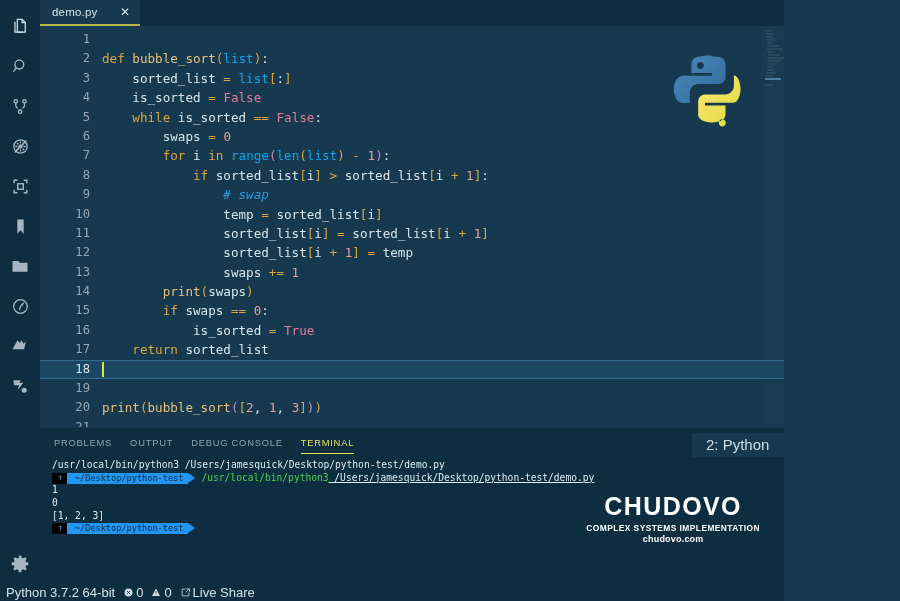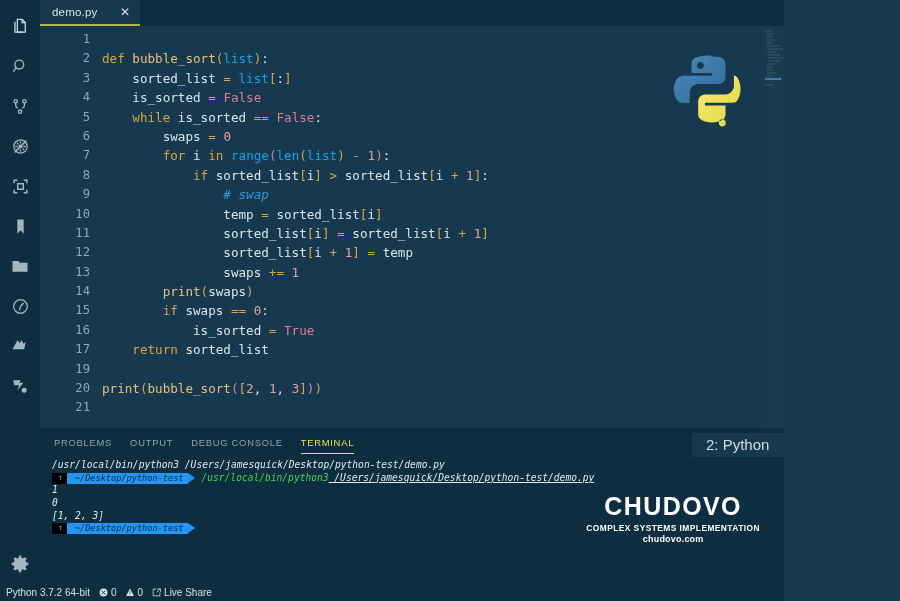--- a/index.html
+++ b/index.html
@@ -187,21 +187,20 @@
   }
   .term {
     flex: 1 1 auto;
     padding: 5px 0 0 12px;
     font-family: "DejaVu Sans Mono", "Liberation Mono", monospace;
     font-size: 9.6px;
     line-height: 12.7px;
     color: #dbe7ee;
     overflow: hidden;
     white-space: nowrap;
-    font-style: italic;
   }
   .t-line { height: 12.7px; display: flex; align-items: center; white-space: pre; }
   .t-plain { color: #dfeaf1; }
   .t-green { color: #4fd14f; }
   .t-uline { color: #dfeaf1; text-decoration: underline; }
 
   
   .pl { display: inline-flex; align-items: stretch; height: 11px; }
   .pl-key {
     background: #000; color: #4fa7ff;
@@ -258,21 +257,21 @@
   }
 
   
   .statusbar {
     height: 17px;
     flex: 0 0 17px;
     background: #0d2e41;
     display: flex;
     align-items: center;
     color: #d3e0e8;
-    font-size: 10px;
+    font-size: 13px;
     padding: 0 6px;
   }
   .sb-left { display: flex; align-items: center; gap: 9px; }
   .sb-right { margin-left: auto; display: flex; align-items: flex-start; gap: 16px; padding-right: 6px; margin-top: 36px;}
   .sb-item { display: flex; align-items: center; gap: 3px; }
   .sb-item svg { display:block; }
 </style>
 </head>
 <body>
 
@@ -432,20 +431,21 @@
             <div class="code-line"><div class="ln">8</div><div class="src"><span class="punc">            </span><span class="kw">if</span><span class="punc"> </span><span class="id">sorted_list</span><span class="prn">[</span><span class="id">i</span><span class="prn">]</span><span class="punc"> </span><span class="op">&gt;</span><span class="punc"> </span><span class="id">sorted_list</span><span class="prn">[</span><span class="id">i</span><span class="punc"> </span><span class="op">+</span><span class="punc"> </span><span class="num">1</span><span class="prn">]</span><span class="punc">:</span></div></div>
             <div class="code-line"><div class="ln">9</div><div class="src"><span class="punc">                </span><span class="cmt"># swap</span></div></div>
             <div class="code-line"><div class="ln">10</div><div class="src"><span class="punc">                </span><span class="id">temp</span><span class="punc"> </span><span class="op">=</span><span class="punc"> </span><span class="id">sorted_list</span><span class="prn">[</span><span class="id">i</span><span class="prn">]</span></div></div>
             <div class="code-line"><div class="ln">11</div><div class="src"><span class="punc">                </span><span class="id">sorted_list</span><span class="prn">[</span><span class="id">i</span><span class="prn">]</span><span class="punc"> </span><span class="op">=</span><span class="punc"> </span><span class="id">sorted_list</span><span class="prn">[</span><span class="id">i</span><span class="punc"> </span><span class="op">+</span><span class="punc"> </span><span class="num">1</span><span class="prn">]</span></div></div>
             <div class="code-line"><div class="ln">12</div><div class="src"><span class="punc">                </span><span class="id">sorted_list</span><span class="prn">[</span><span class="id">i</span><span class="punc"> </span><span class="op">+</span><span class="punc"> </span><span class="num">1</span><span class="prn">]</span><span class="punc"> </span><span class="op">=</span><span class="punc"> </span><span class="id">temp</span></div></div>
             <div class="code-line"><div class="ln">13</div><div class="src"><span class="punc">                </span><span class="id">swaps</span><span class="punc"> </span><span class="op">+=</span><span class="punc"> </span><span class="num">1</span></div></div>
             <div class="code-line"><div class="ln">14</div><div class="src"><span class="punc">        </span><span class="fn">print</span><span class="prn">(</span><span class="id">swaps</span><span class="prn">)</span></div></div>
             <div class="code-line"><div class="ln">15</div><div class="src"><span class="punc">        </span><span class="kw">if</span><span class="punc"> </span><span class="id">swaps</span><span class="punc"> </span><span class="op">==</span><span class="punc"> </span><span class="num">0</span><span class="punc">:</span></div></div>
             <div class="code-line"><div class="ln">16</div><div class="src"><span class="punc">            </span><span class="id">is_sorted</span><span class="punc"> </span><span class="op">=</span><span class="punc"> </span><span class="const">True</span></div></div>
             <div class="code-line"><div class="ln">17</div><div class="src"><span class="punc">    </span><span class="kw">return</span><span class="punc"> </span><span class="id">sorted_list</span></div></div>
+            <div class="code-line current"><div class="ln">18</div><div class="src"><span class="cursor"></span></div></div>
             <div class="code-line"><div class="ln">19</div><div class="src"></div></div>
             <div class="code-line"><div class="ln">20</div><div class="src"><span class="fn">print</span><span class="prn">(</span><span class="fn">bubble_sort</span><span class="par">(</span><span class="prn">[</span><span class="num">2</span><span class="punc">, </span><span class="num">1</span><span class="punc">, </span><span class="num">3</span><span class="prn">]</span><span class="par">)</span><span class="prn">)</span></div></div>
             <div class="code-line"><div class="ln">21</div><div class="src"></div></div>
           </div>
 
         <div class="py-logo">
           <svg viewBox="0 0 110 110" width="104" height="104">
             <defs>
               <linearGradient id="pyblue" x1="0" y1="0" x2="1" y2="1">
                 <stop offset="0%" stop-color="#4b8bbe"></stop>

